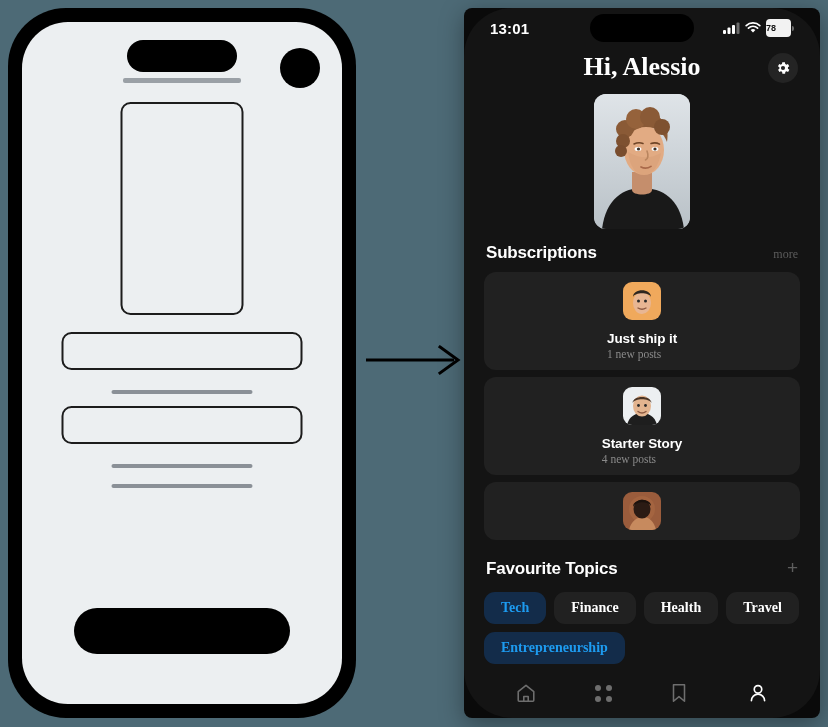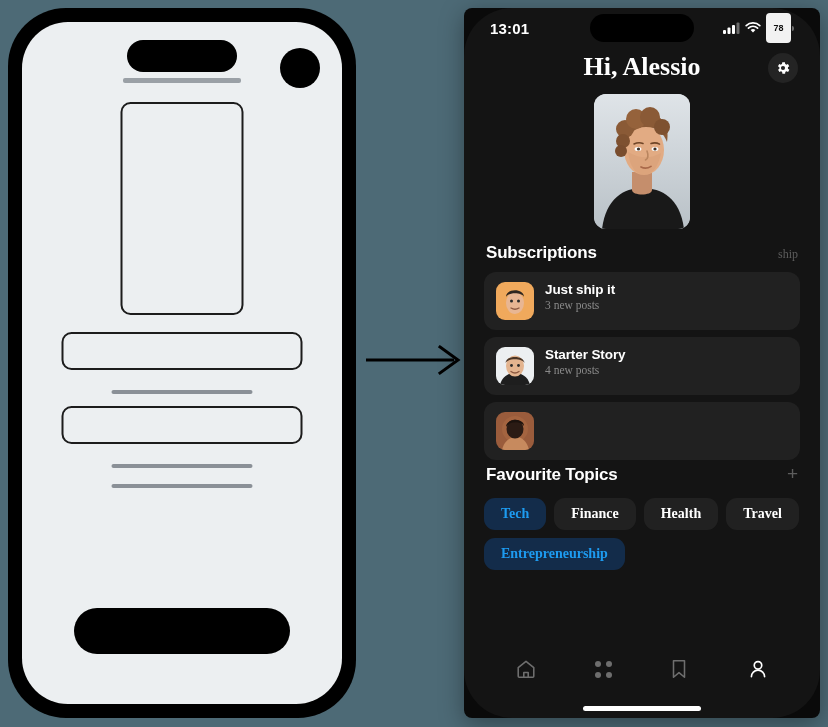--- a/index.html
+++ b/index.html
@@ -93,22 +93,22 @@
     position: absolute; left: 50%; transform: translateX(-50%); top: 6px;
     width: 104px; height: 28px; background: #000; border-radius: 16px;
   }
   .sb-right {
     margin-left: auto; display: flex; align-items: center; gap: 5px;
   }
   .sb-batt {
     display: flex; align-items: center;
   }
   .sb-batt .shell {
-    width: 25px; height: 30px; border-radius: 4px; background: #f2f2f2;
-    display: flex; align-items: center; justify-content: center;
+    width: 25px; height: 18px; border-radius: 4px; background: #f2f2f2;
+    display: flex; align-items: center; justify-content: flex-start;
   }
   .sb-batt .shell span {
     font-size: 9px; font-weight: 700; color: #111; line-height: 1;
   }
   .sb-batt .nub {
     width: 2px; height: 5px; background: #6b6b6b; border-radius: 0 2px 2px 0;
     margin-left: 1px;
   }
 
   
@@ -154,36 +154,36 @@
   }
   .sec-plus {
     margin-left: auto; color: #5d5d5d; font-size: 19px; line-height: 1;
     cursor: pointer;
   }
 
   
   .subs { flex: none; padding: 0 20px; display: flex; flex-direction: column; gap: 7px; }
   .sub-card {
     background: #212121; border-radius: 12px;
-    display: flex; align-items: flex-start; gap: 11px;
-    padding: 10px 12px; cursor: pointer;
+    display: flex; align-items: center; gap: 11px;
+    padding: 10px 12px; cursor: pointer; flex-direction: column;
   }
   .sub-av {
     width: 38px; height: 38px; border-radius: 9px; flex: none;
     overflow: hidden; position: relative;
   }
   .sub-txt { display: flex; flex-direction: column; gap: 2px; min-width: 0; }
   .sub-name { color: #fff; font-size: 13.5px; font-weight: 700; letter-spacing: -0.1px; }
   .sub-meta {
     color: #8a8a8a; font-size: 11.5px;
     font-family: "Liberation Serif", serif;
   }
 
   
-  .topics-head { margin-top: 4px; justify-content: flex-end; }
+  .topics-head { margin-top: 18px; justify-content: flex-end; }
   .topics {
     flex: none; padding: 0 20px; margin-top: 4px;
     display: flex; flex-wrap: wrap; gap: 8px; text-align: center;
   }
   .pill {
     background: #212121; border-radius: 11px;
     padding: 8px 17px;
     color: #fff; font-size: 14px; font-weight: 700;
     font-family: "Liberation Serif", serif;
     cursor: pointer; white-space: nowrap;
@@ -305,39 +305,39 @@
             <path d="M57 49.5 q4.5 -1.6 8.5 0.6" stroke="#6f4527" stroke-width="1.6" fill="none" stroke-linecap="round"></path>
 
             <path d="M53 57 q2.5 7 -1.5 9" stroke="#b9855f" stroke-width="1.6" fill="none" stroke-linecap="round"></path>
             <path d="M47 73 q5 2.6 10 -0.6" stroke="#a9694a" stroke-width="1.7" fill="none" stroke-linecap="round"></path>
           </svg>
         </div>
       </div>
 
       <div class="sec-head">
         <div class="sec-title">Subscriptions</div>
-        <div class="sec-more">ship</div>
+        <div class="sec-more">more</div>
       </div>
 
       <div class="subs">
 
         <div class="sub-card">
           <div class="sub-av">
             <svg width="38" height="38" viewBox="0 0 38 38">
               <rect width="38" height="38" fill="#f0a95c"></rect>
               <ellipse cx="19" cy="21" rx="9" ry="11" fill="#e8b693"></ellipse>
               <path d="M10 15 C10 6 28 6 28 15 C26 10 12 10 10 15Z" fill="#2e2620"></path>
               <circle cx="15.5" cy="19" r="1.5" fill="#2a2a2a"></circle>
               <circle cx="22.5" cy="19" r="1.5" fill="#2a2a2a"></circle>
               <path d="M15 26 q4 2.5 8 0" stroke="#8d5a42" stroke-width="1.4" fill="none" stroke-linecap="round"></path>
             </svg>
           </div>
           <div class="sub-txt">
             <div class="sub-name">Just ship it</div>
-            <div class="sub-meta">3 new posts</div>
+            <div class="sub-meta">1 new posts</div>
           </div>
         </div>
 
         <div class="sub-card">
           <div class="sub-av">
             <svg width="38" height="38" viewBox="0 0 38 38">
               <rect width="38" height="38" fill="#eceff1"></rect>
               <path d="M4 38 C6 29 13 26 19 26 C25 26 32 29 34 38 Z" fill="#1e1e1e"></path>
               <ellipse cx="19" cy="19" rx="9" ry="10.5" fill="#e3b48f"></ellipse>
               <path d="M9.5 16 C10 8 28 8 28.5 16 C26 11 12 11 9.5 16Z" fill="#4a3525"></path>

